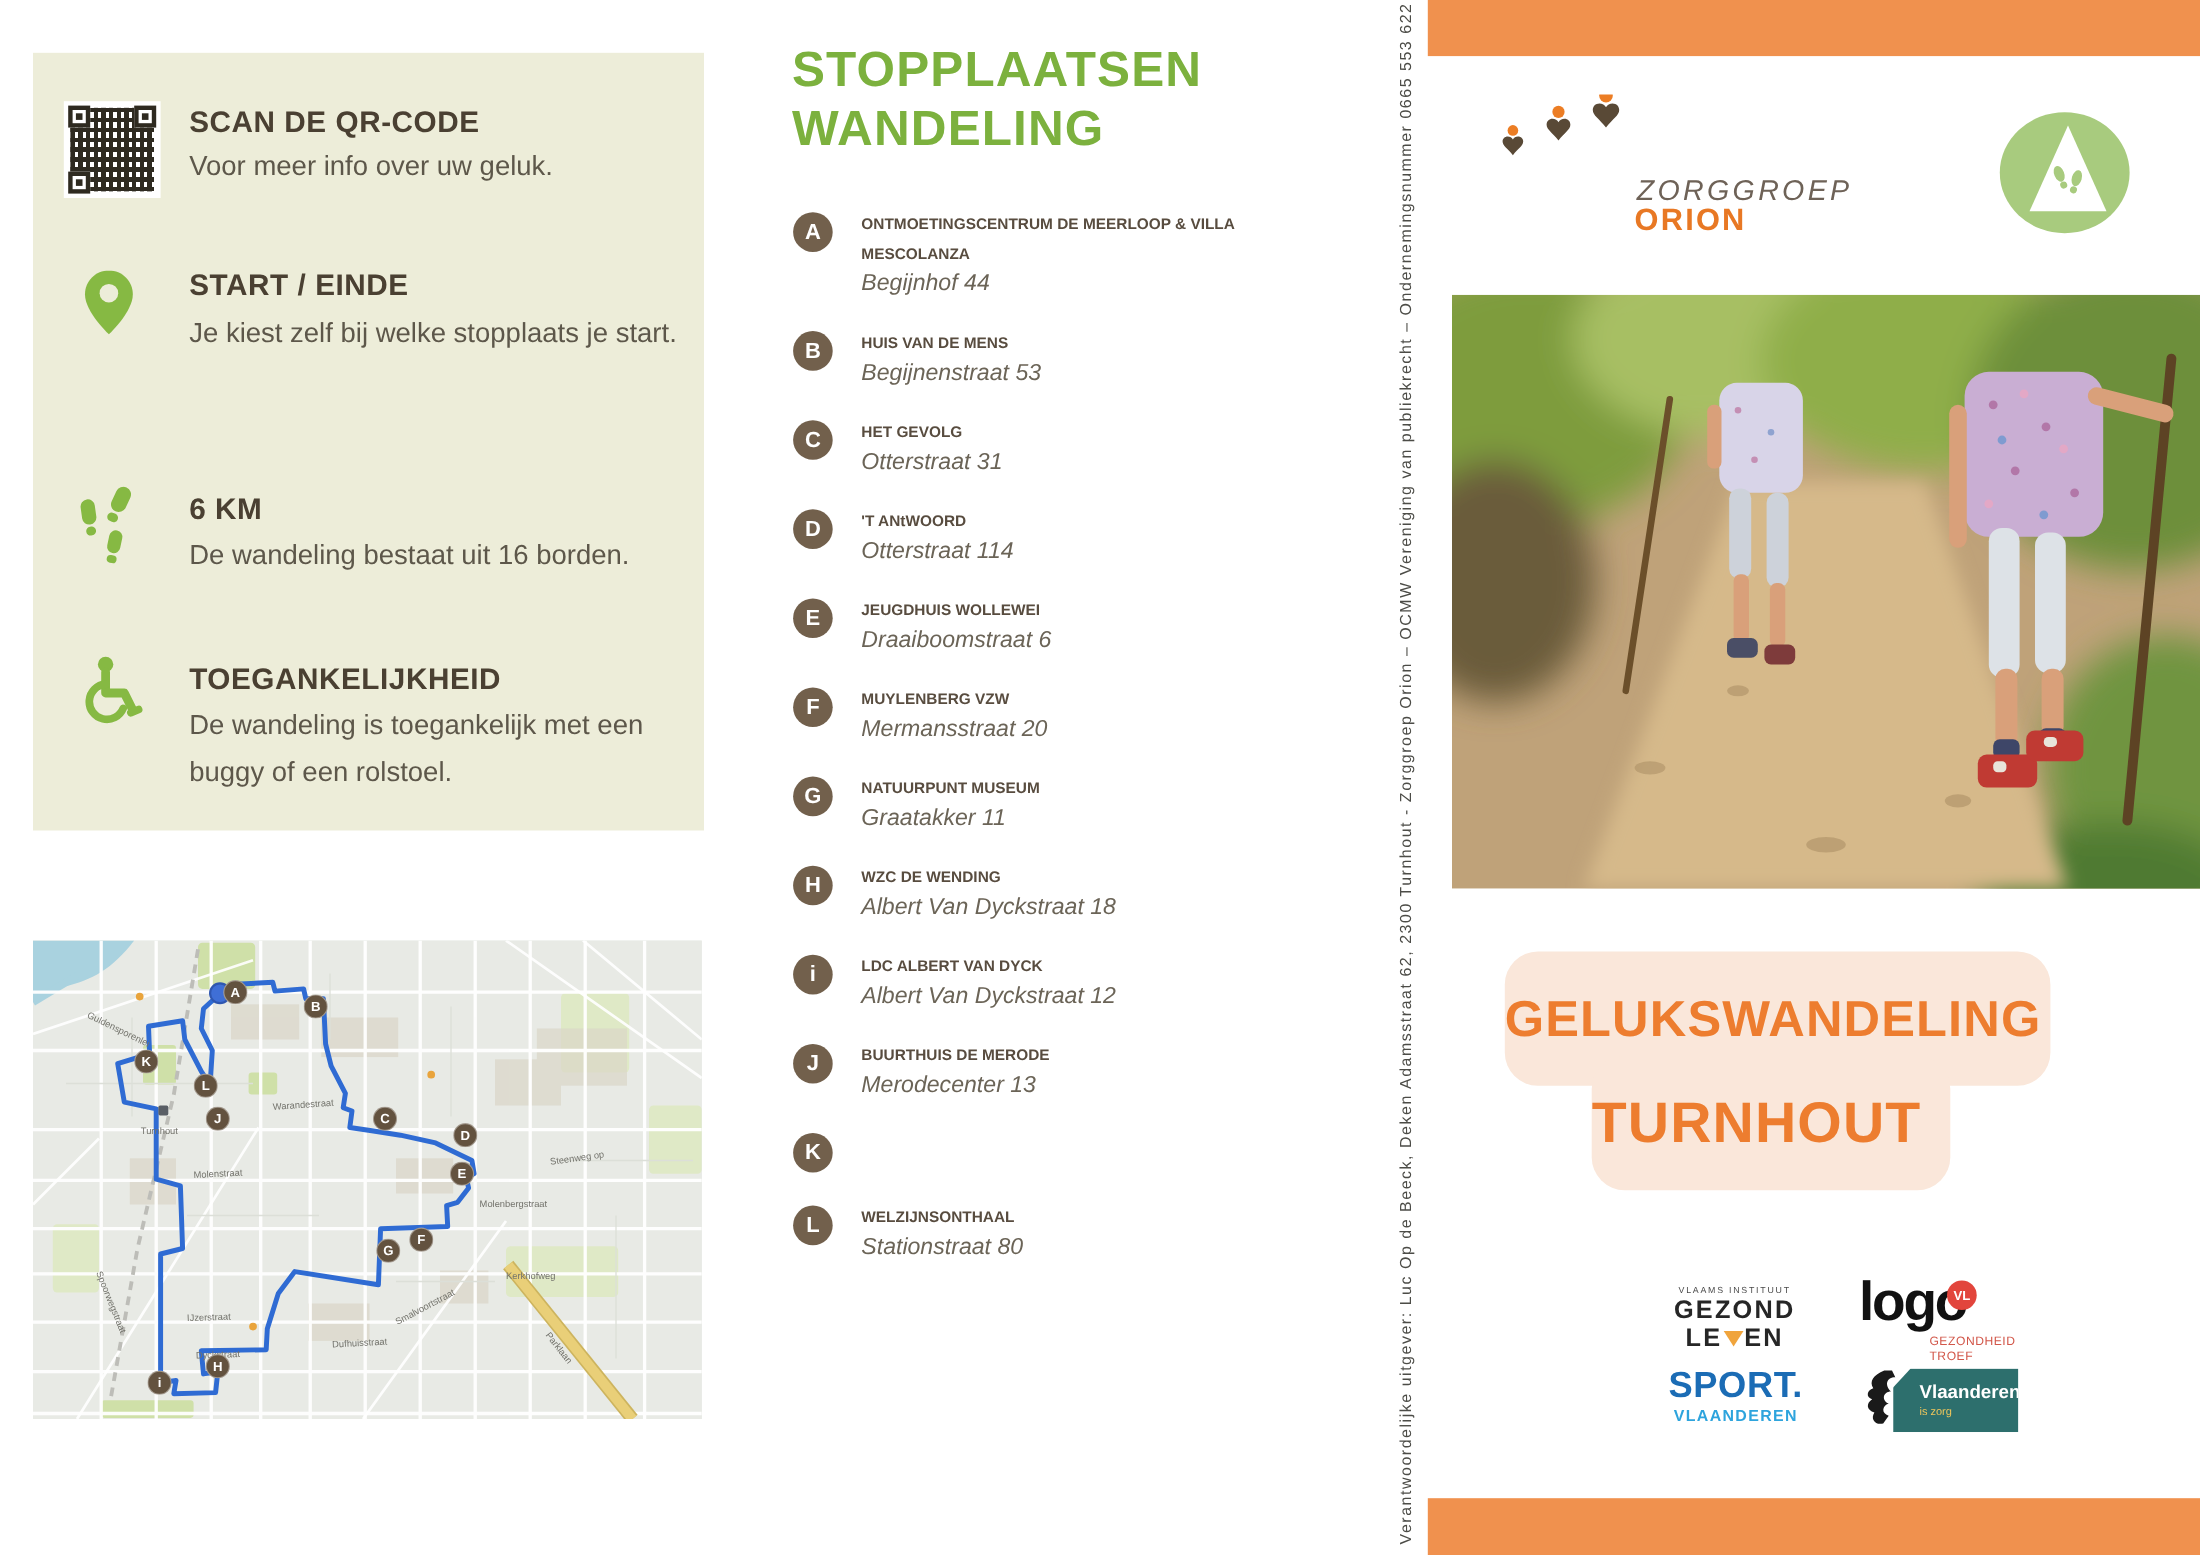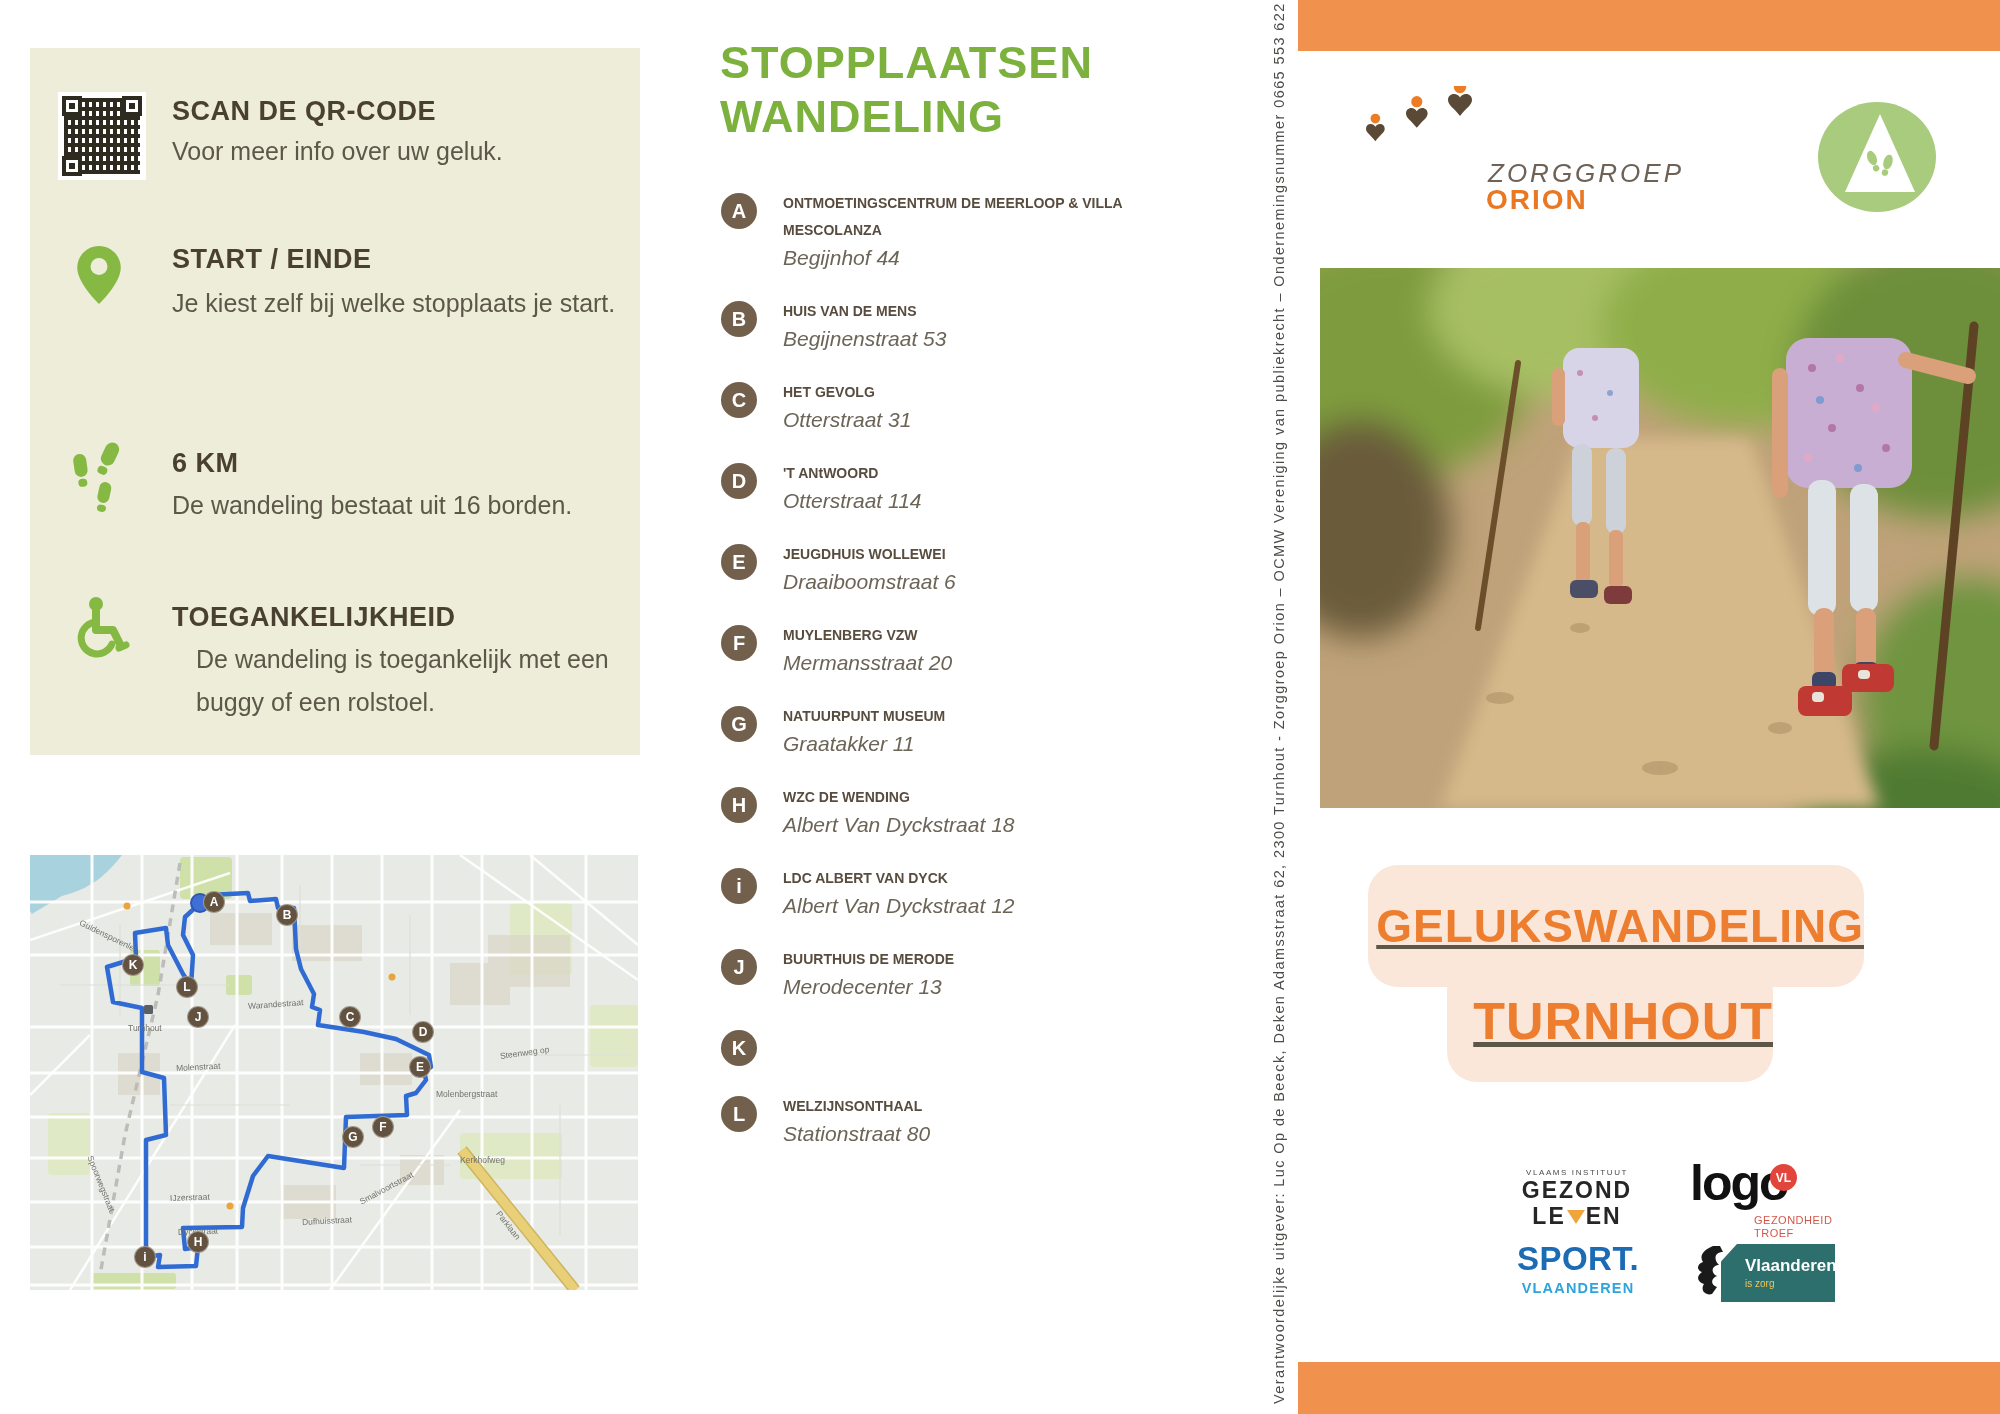--- a/index.html
+++ b/index.html
@@ -44,21 +44,21 @@
     white-space:nowrap;font-size:14.5px;letter-spacing:1.4px;color:#4c4c47;}
 
   
   .right-page{left:1298px;top:0;width:702px;height:1414px;background:#fff;}
   .bar{left:0;width:702px;background:#f0914e;}
   .bar-top{top:0;height:51px;}
   .bar-bottom{top:1362px;height:52px;}
   .org-zorggroep{left:190px;top:158px;font-size:26px;letter-spacing:3px;color:#6e6257;font-style:italic;}
   .org-orion{left:188px;top:184px;font-size:28px;font-weight:bold;letter-spacing:2px;color:#e87824;}
   .photo{left:22px;top:268px;width:680px;height:540px;overflow:hidden;}
-  .title-shape{background:#fae7da;border-radius:30px;display:flex;align-items:center;justify-content:flex-end;text-decoration:underline;}
+  .title-shape{background:#fae7da;border-radius:30px;display:flex;align-items:center;justify-content:flex-start;}
   .title-upper{left:70px;top:865px;width:496px;height:122px;}
   .title-lower{left:149px;top:960px;width:326px;height:122px;}
   .title-text{font-weight:bold;color:#ed7d2f;letter-spacing:1px;}
   .t1{font-size:46px;} .t2{font-size:52px;}
 
   
   .gl{left:217px;top:1168px;width:124px;text-align:center;color:#262626;}
   .gl-super{font-size:8px;letter-spacing:1.6px;color:#4a4a4a;}
   .gl-word{font-size:23px;font-weight:bold;letter-spacing:2px;line-height:26px;}
   .tri{display:inline-block;width:0;height:0;border-left:9px solid transparent;
@@ -124,21 +124,21 @@
 
     <div class="abs" style="left:42px;top:548px;">
       <svg width="60" height="62" viewBox="0 0 60 62" fill="none" stroke="#86b943">
         <circle cx="24" cy="8" r="7" fill="#86b943" stroke="none"></circle>
         <path d="M24,15 V34 H41 L49,50" stroke-width="8" stroke-linecap="round" stroke-linejoin="round"></path>
         <path d="M24,26 A16,16 0 1 0 40,48" stroke-width="7" stroke-linecap="round"></path>
         <path d="M47,52 L54,49" stroke-width="7" stroke-linecap="round"></path>
       </svg>
     </div>
     <div class="abs info-title" style="left:142px;top:554px;">TOEGANKELIJKHEID</div>
-    <div class="abs info-body" style="left:142px;top:590px;width:448px;margin-left:24px;">De wandeling is toegankelijk met een buggy of een rolstoel.</div>
+    <div class="abs info-body" style="left:142px;top:590px;width:448px;">De wandeling is toegankelijk met een buggy of een rolstoel.</div>
   </div>
 
   <div class="abs map-box">
     <svg width="608" height="435" viewBox="0 0 608 435">
       <rect width="608" height="435" fill="#e8eae5"></rect>
 
       <path d="M0,0 L92,0 C72,26 54,36 28,42 L0,56 Z" fill="#a9d2df"></path>
       <path d="M0,56 L40,32" stroke="#a9d2df" stroke-width="7" fill="none"></path>
 
       <g fill="#cfe0a8">

